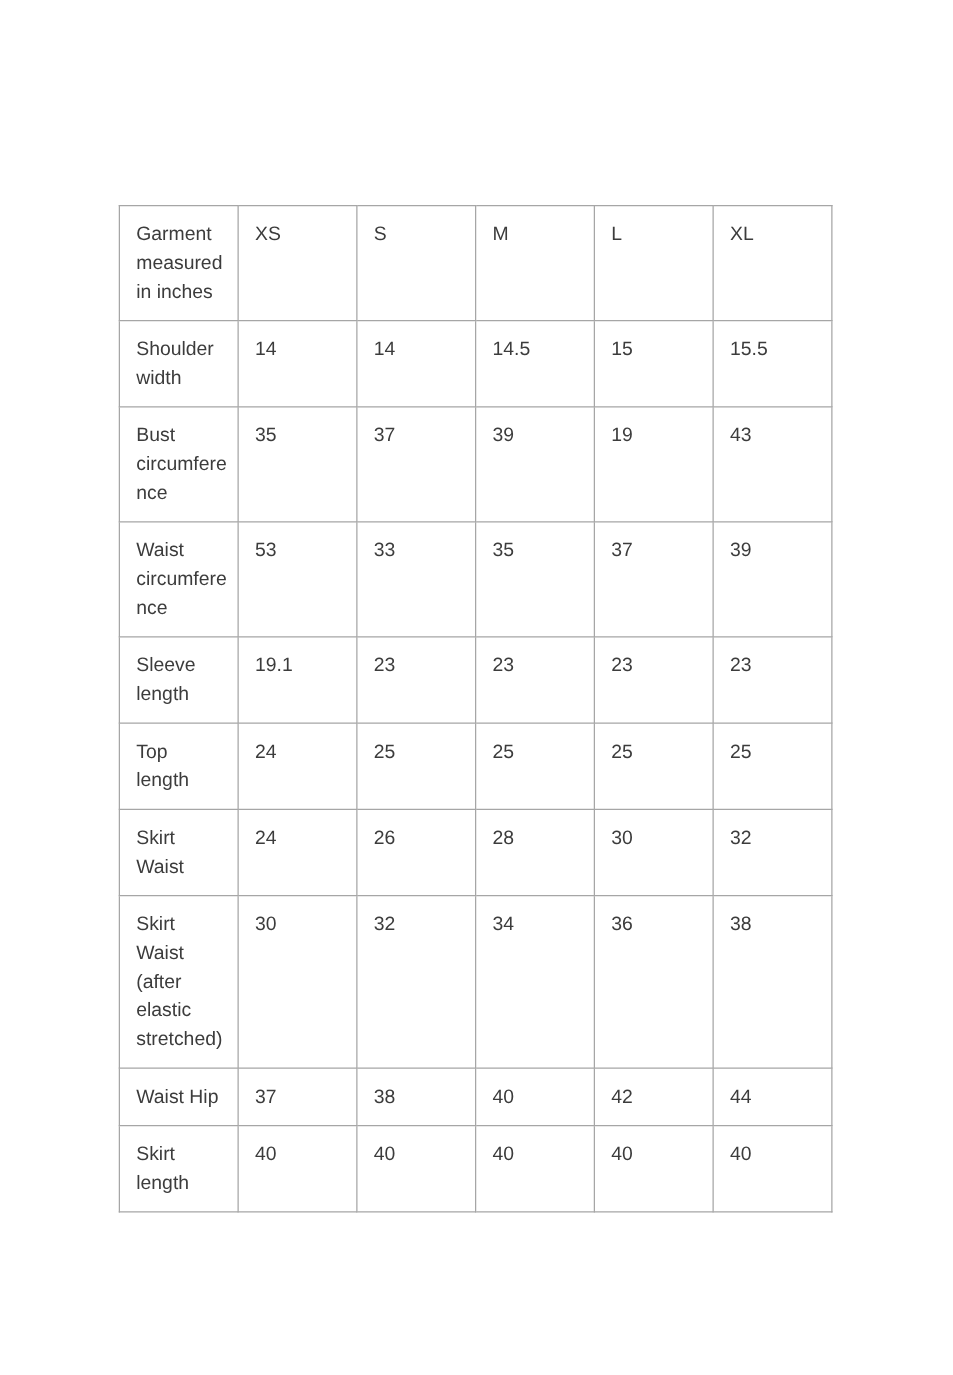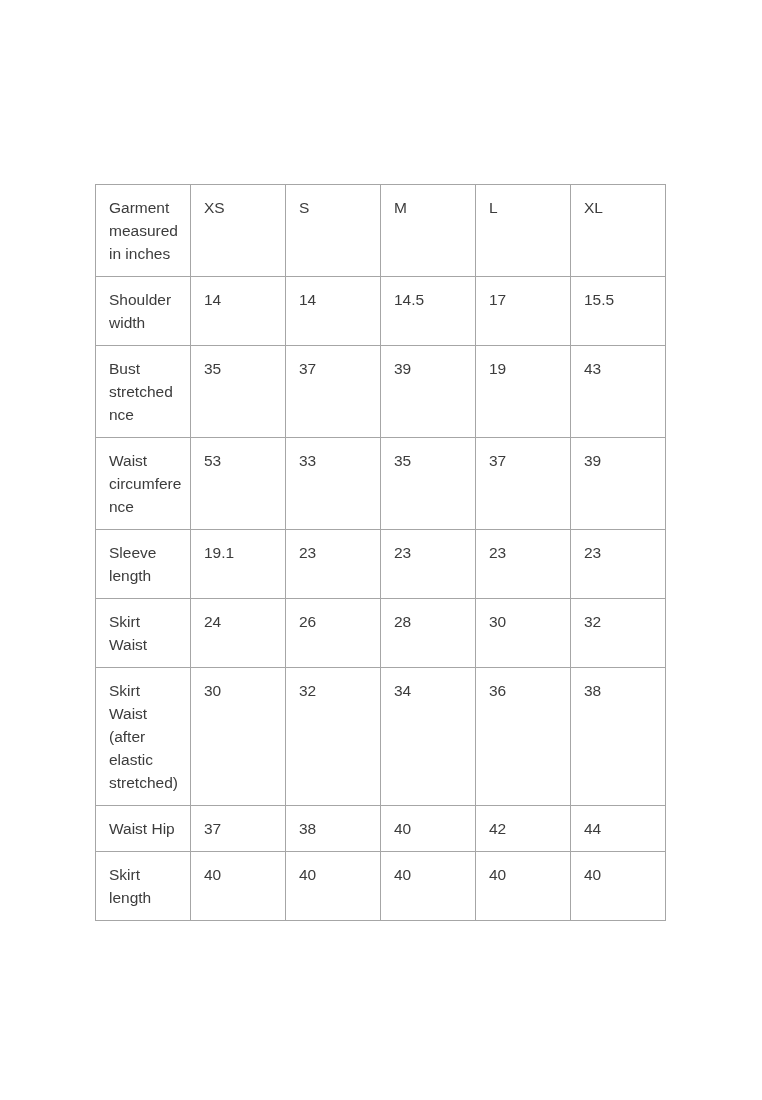--- a/index.html
+++ b/index.html
@@ -19,21 +19,20 @@
     background: #ffffff;
     overflow: hidden;
   }
   table.size-table {
     position: absolute;
     left: 95px;
     top: 164px;
     width: 571px;
     border-collapse: collapse;
     table-layout: fixed;
-    margin-top: 20px;
   }
   table.size-table th,
   table.size-table td {
     border: 1px solid #a6a6a6;
     padding: 11px 8px 11px 13px;
     font-size: 15.5px;
     line-height: 23px;
     font-weight: 400;
     color: #3c3c3c;
     text-align: left;
@@ -59,26 +58,26 @@
         <th>XL</th>
       </tr>
     </thead>
     <tbody>
         <tr>
           <td>Shoulder
 width</td>
           <td>14</td>
           <td>14</td>
           <td>14.5</td>
-          <td>17</td>
+          <td>15</td>
           <td>15.5</td>
         </tr>
         <tr>
           <td>Bust
-stretched
+circumfere
 nce</td>
           <td>35</td>
           <td>37</td>
           <td>39</td>
           <td>19</td>
           <td>43</td>
         </tr>
         <tr>
           <td>Waist
 circumfere
@@ -90,20 +89,29 @@
           <td>39</td>
         </tr>
         <tr>
           <td>Sleeve
 length</td>
           <td>19.1</td>
           <td>23</td>
           <td>23</td>
           <td>23</td>
           <td>23</td>
+        </tr>
+        <tr>
+          <td>Top
+length</td>
+          <td>24</td>
+          <td>25</td>
+          <td>25</td>
+          <td>25</td>
+          <td>25</td>
         </tr>
         <tr>
           <td>Skirt
 Waist</td>
           <td>24</td>
           <td>26</td>
           <td>28</td>
           <td>30</td>
           <td>32</td>
         </tr>

